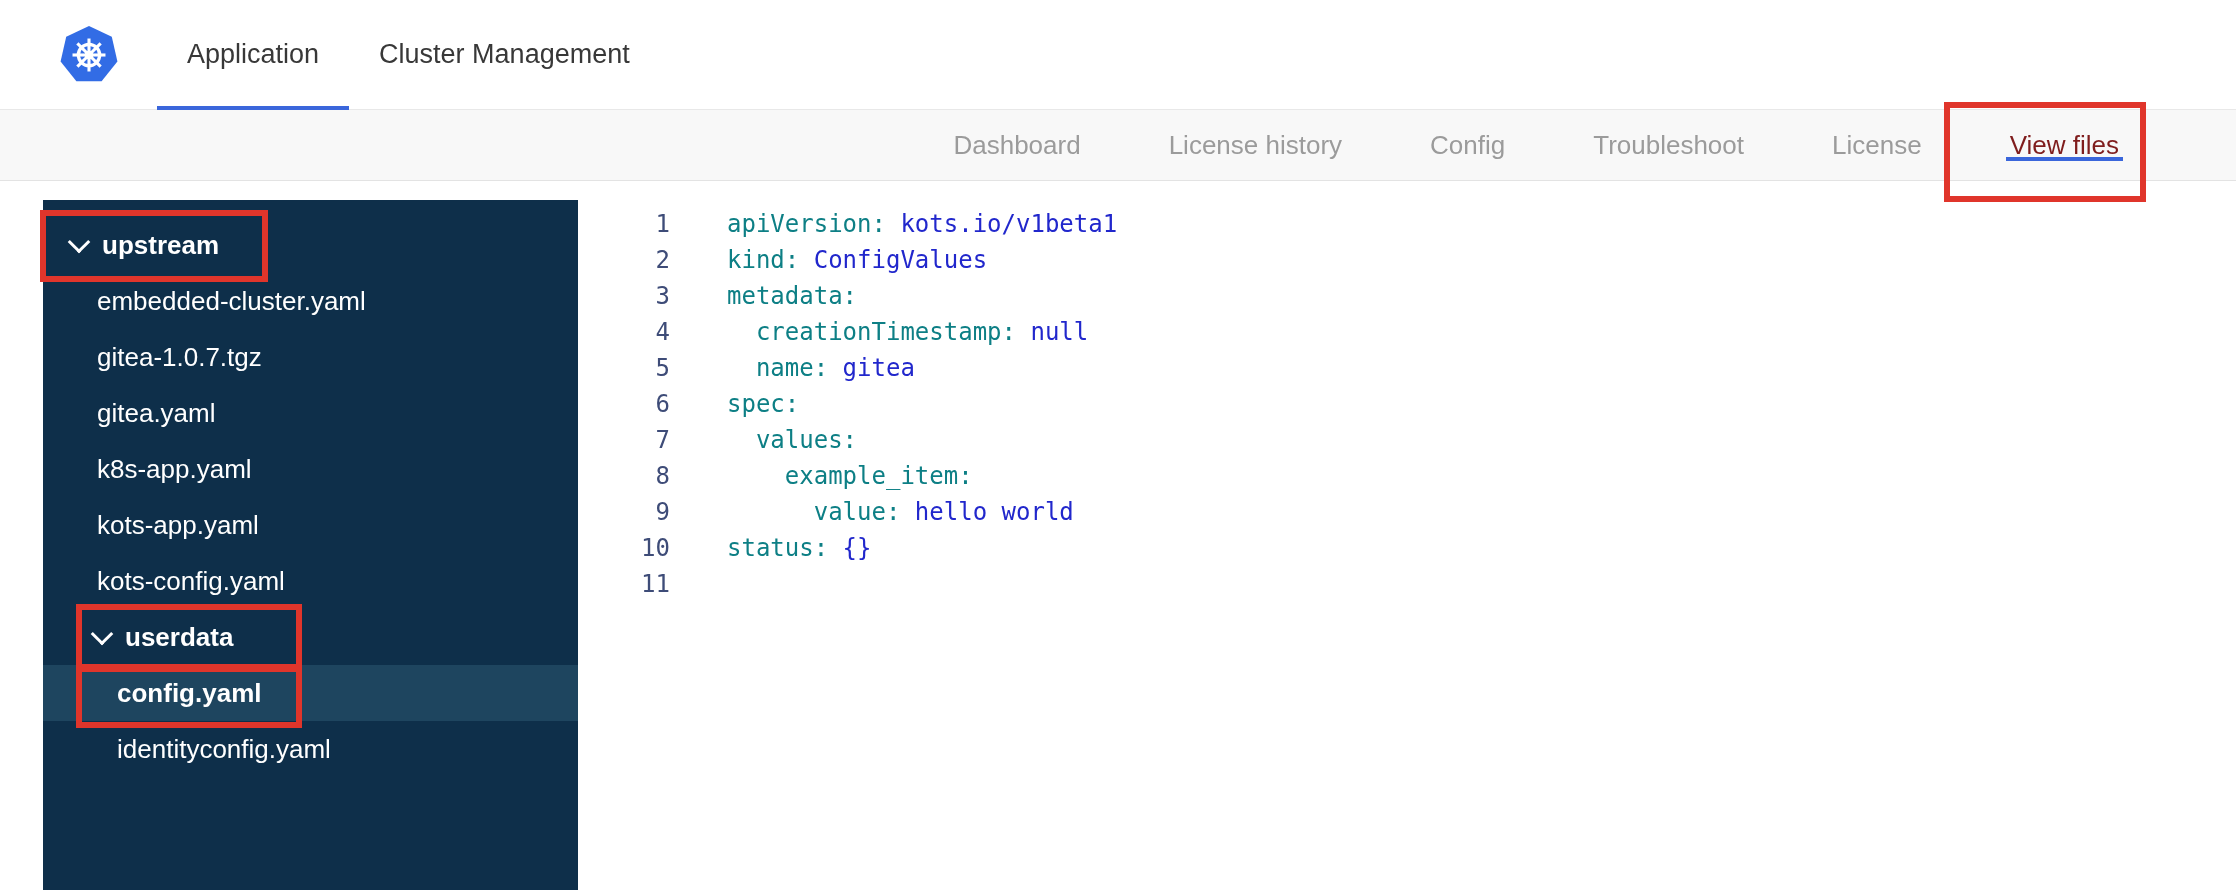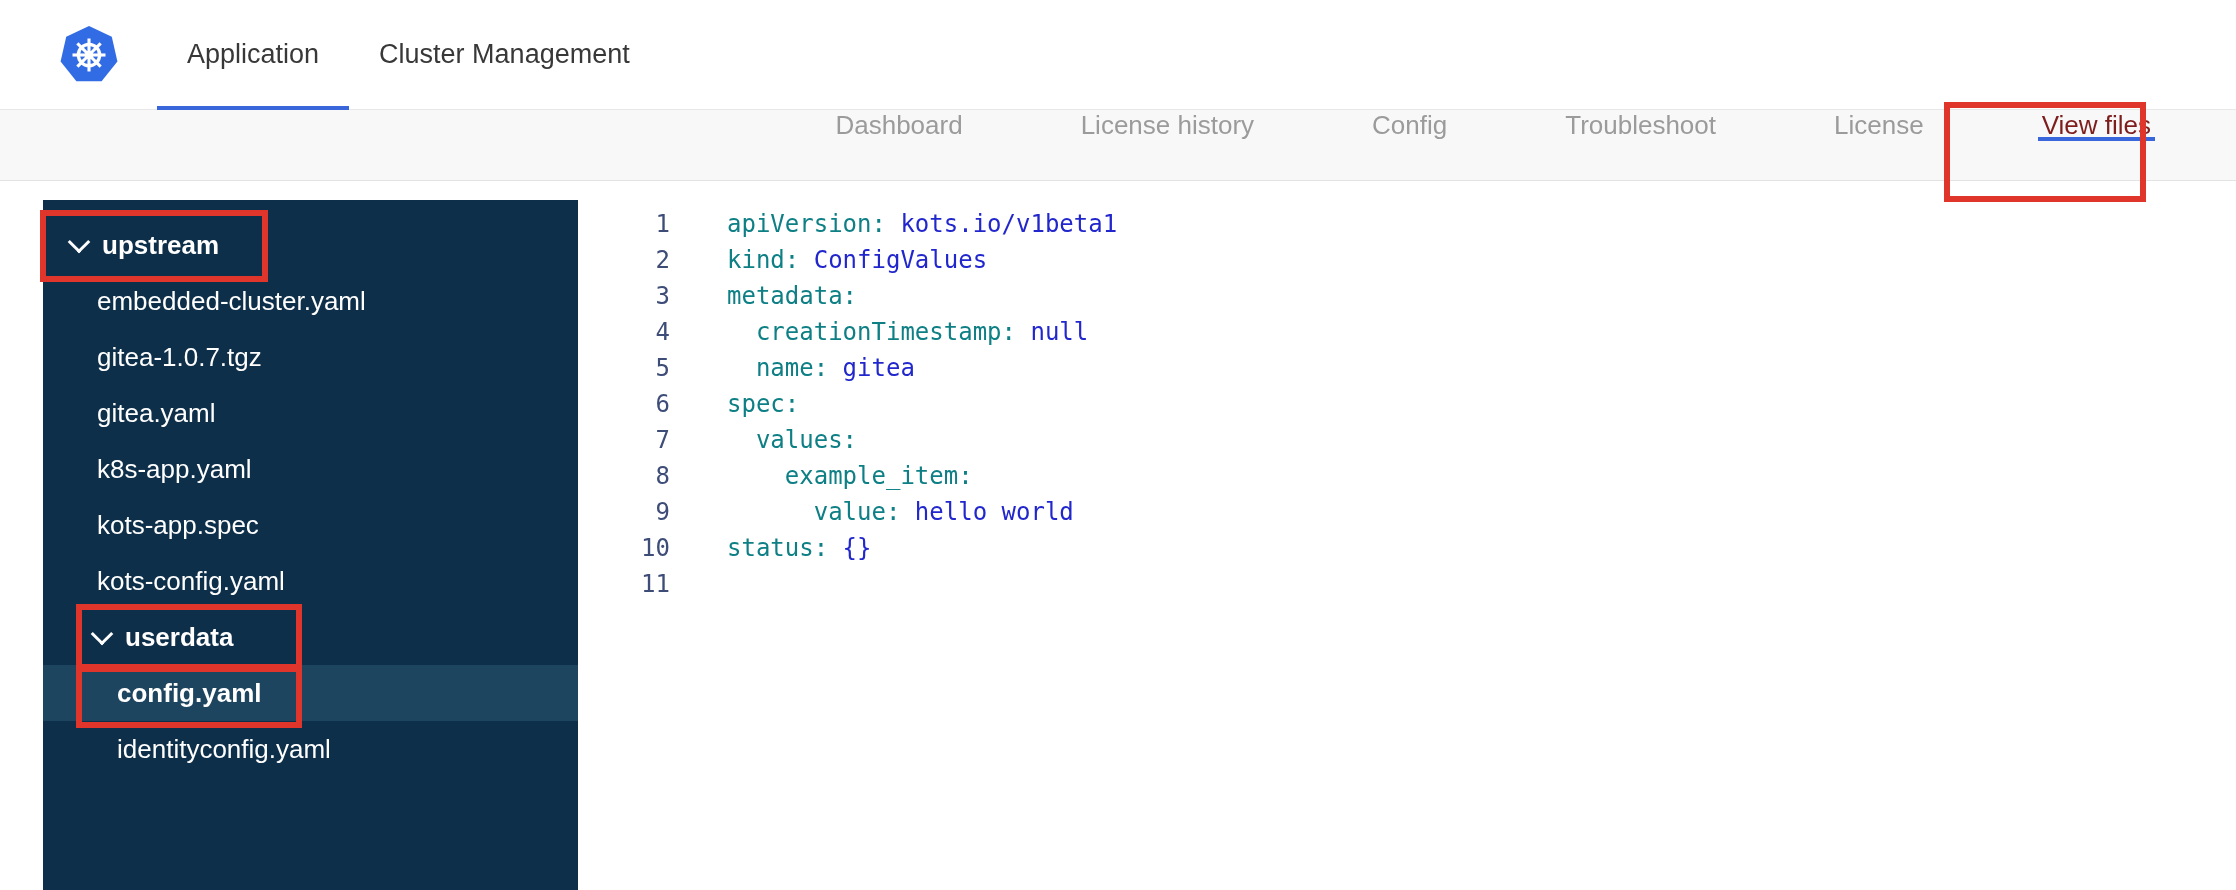--- a/index.html
+++ b/index.html
@@ -17,21 +17,21 @@
   .top-tab{
     font-size:27px;color:#383838;display:flex;align-items:center;
     padding:0 30px;position:relative;cursor:pointer;white-space:nowrap;
   }
   .top-tab.active::after{
     content:"";position:absolute;left:0;right:0;bottom:-1px;height:4px;background:#3a66db;
   }
   
   .subnav{
     height:70px;background:#f8f8f8;border-bottom:1px solid #e3e3e3;box-sizing:content-box;
-    display:flex;align-items:flex-start;justify-content:flex-end;gap:118px;padding-right:85px;
+    display:flex;align-items:center;justify-content:flex-end;gap:88px;padding-right:117px;
   }
   .nav-item{
     font-size:26px;color:#9b9b9b;display:flex;align-items:center;position:relative;
     cursor:pointer;white-space:nowrap;
   }
   .nav-item.active{color:#7f1d1d;}
   .nav-item.active::after{
     content:"";position:absolute;left:-4px;right:-4px;bottom:0;height:4px;background:#3a66db;
   }
   
@@ -121,21 +121,21 @@
         <div class="tree-file lvl0">
           <span>gitea-1.0.7.tgz</span>
         </div>
         <div class="tree-file lvl0">
           <span>gitea.yaml</span>
         </div>
         <div class="tree-file lvl0">
           <span>k8s-app.yaml</span>
         </div>
         <div class="tree-file lvl0">
-          <span>kots-app.spec</span>
+          <span>kots-app.yaml</span>
         </div>
         <div class="tree-file lvl0">
           <span>kots-config.yaml</span>
         </div>
         <div class="tree-folder lvl1">
           <span class="chev"></span>
           <span>userdata</span>
         </div>
         <div class="tree-file lvl1 selected">
           <span>config.yaml</span>

